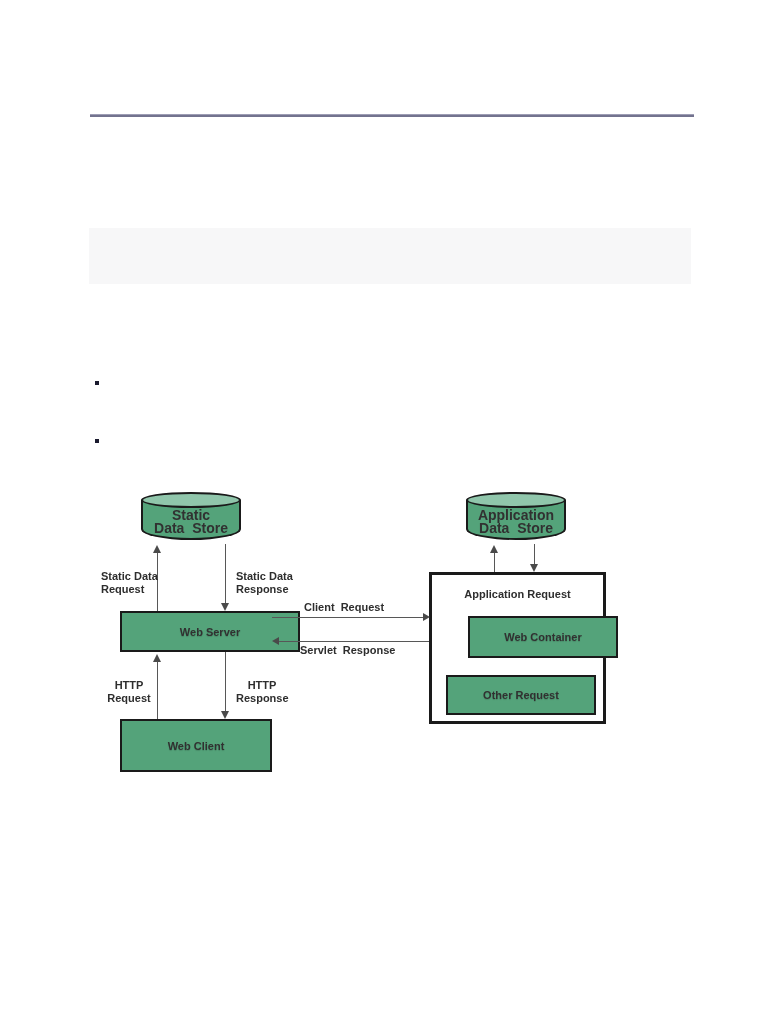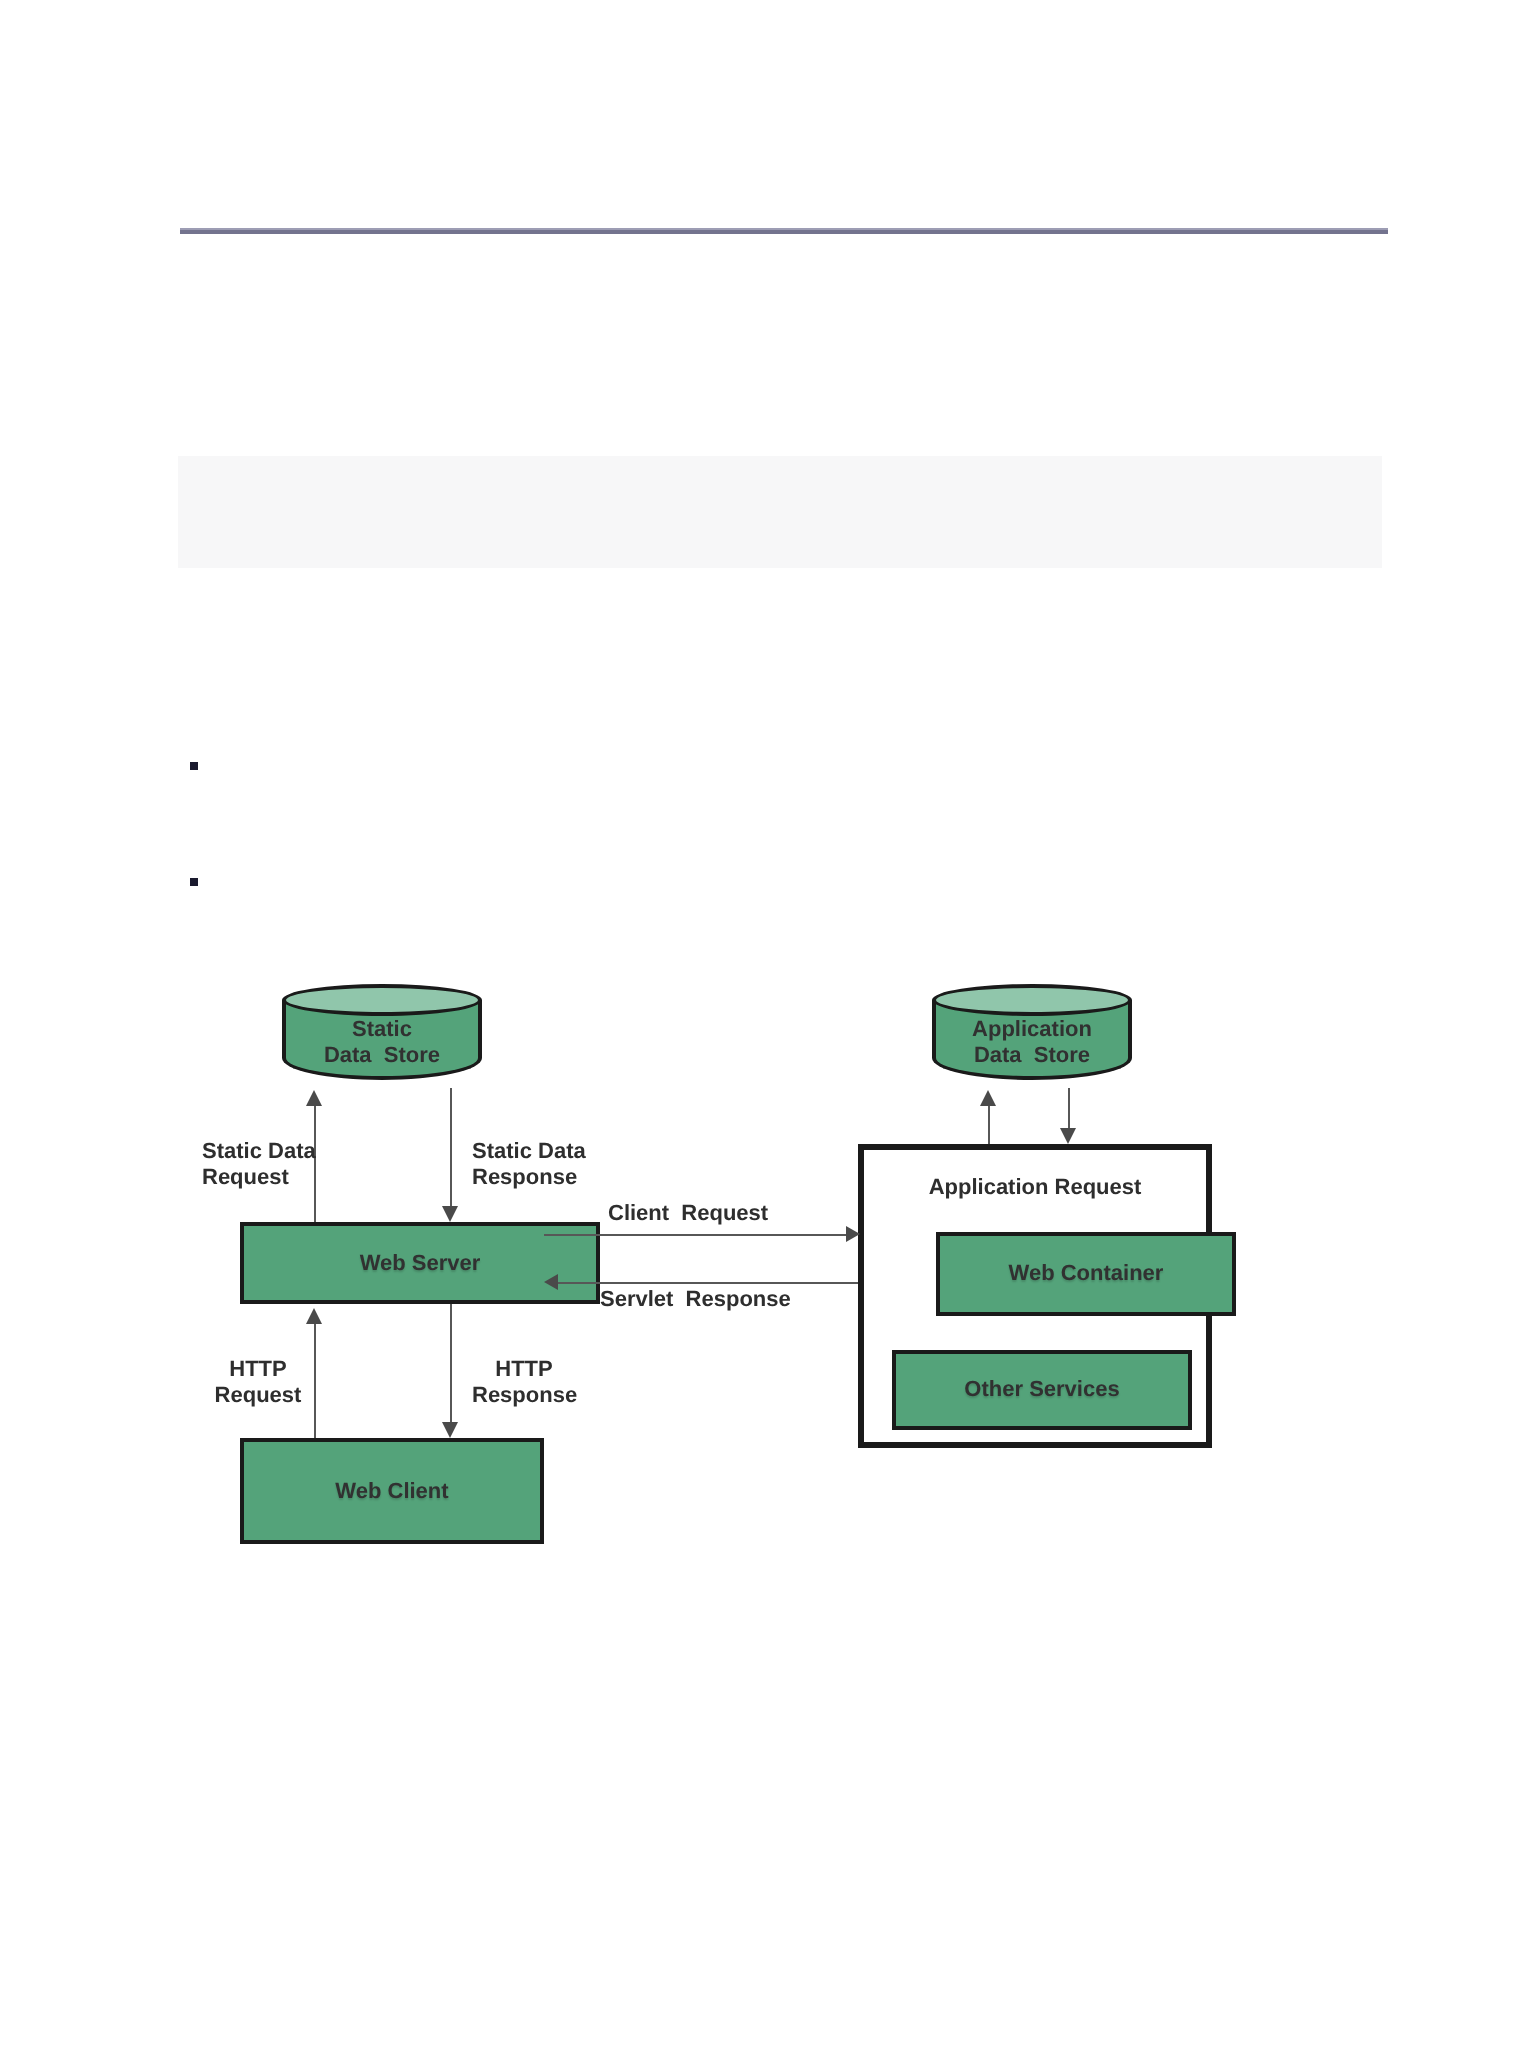--- a/index.html
+++ b/index.html
@@ -26,21 +26,21 @@
            background:#ffffff; border:3px solid #1a1a1a; box-sizing:border-box; }
   .as-label { margin-top:13px; text-align:center; font-weight:bold; font-size:11px; color:#2e2e2e; }
 
   .cyl { position:absolute; width:100px; height:52px; }
   .cyl-body { position:absolute; left:0; top:8px; width:100px; height:40px;
               background:#54a37a; border:2px solid #1a1a1a; border-top:none; box-sizing:border-box;
               border-radius:0 0 50px 50px / 0 0 11px 11px; }
   .cyl-top { position:absolute; left:0; top:0; width:100px; height:16px;
              background:#90c6ab; border:2px solid #1a1a1a; box-sizing:border-box; border-radius:50%; }
   .cyl-label { position:absolute; left:0; top:17px; width:100px; text-align:center;
-               font-weight:bold; font-size:11px; line-height:13px; color:#313131; }
+               font-weight:bold; font-size:14px; line-height:13px; color:#313131; }
 
   .vline { position:absolute; width:1px; background:#575757; }
   .hline { position:absolute; height:1px; background:#575757; }
   .ah { position:absolute; width:0; height:0; }
   .ah-up    { border-left:4px solid transparent; border-right:4px solid transparent; border-bottom:8px solid #4a4a4a; }
   .ah-down  { border-left:4px solid transparent; border-right:4px solid transparent; border-top:8px solid #4a4a4a; }
   .ah-right { border-top:4px solid transparent; border-bottom:4px solid transparent; border-left:7px solid #4a4a4a; }
   .ah-left  { border-top:4px solid transparent; border-bottom:4px solid transparent; border-right:7px solid #4a4a4a; }
 
   .elabel { position:absolute; font-weight:bold; font-size:11px; line-height:13px; color:#2e2e2e; }
@@ -87,21 +87,21 @@
 
     <div class="gbox" style="left:120px; top:719px; width:152px; height:53px;">
       <span>Web Client</span>
     </div>
 
     <div class="gbox" style="left:446px; top:616px; width:150px; height:42px;margin-left:22px;">
       <span>Web Container</span>
     </div>
 
     <div class="gbox" style="left:446px; top:675px; width:150px; height:40px;">
-      <span>Other Services</span>
+      <span>Other Request</span>
     </div>
 
     <div class="vline" style="left:157px; top:553px; height:58px;"></div>
     <div class="ah ah-up" style="left:153px; top:545px;"></div>
     <div class="vline" style="left:225px; top:544px; height:59px;"></div>
     <div class="ah ah-down" style="left:221px; top:603px;"></div>
 
     <div class="vline" style="left:157px; top:662px; height:57px;"></div>
     <div class="ah ah-up" style="left:153px; top:654px;"></div>
     <div class="vline" style="left:225px; top:652px; height:59px;"></div>

